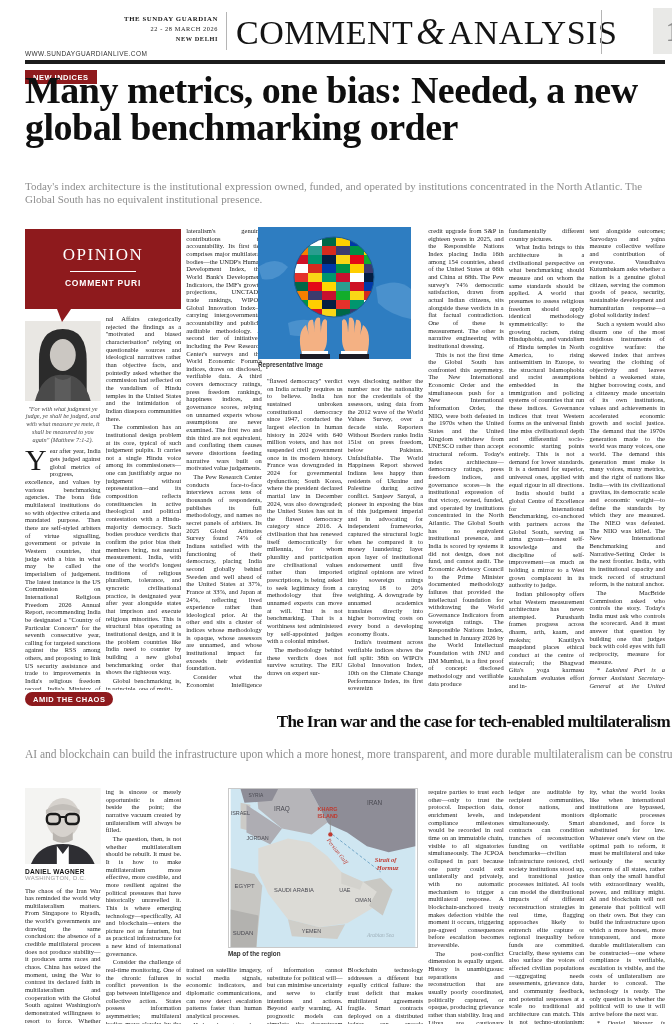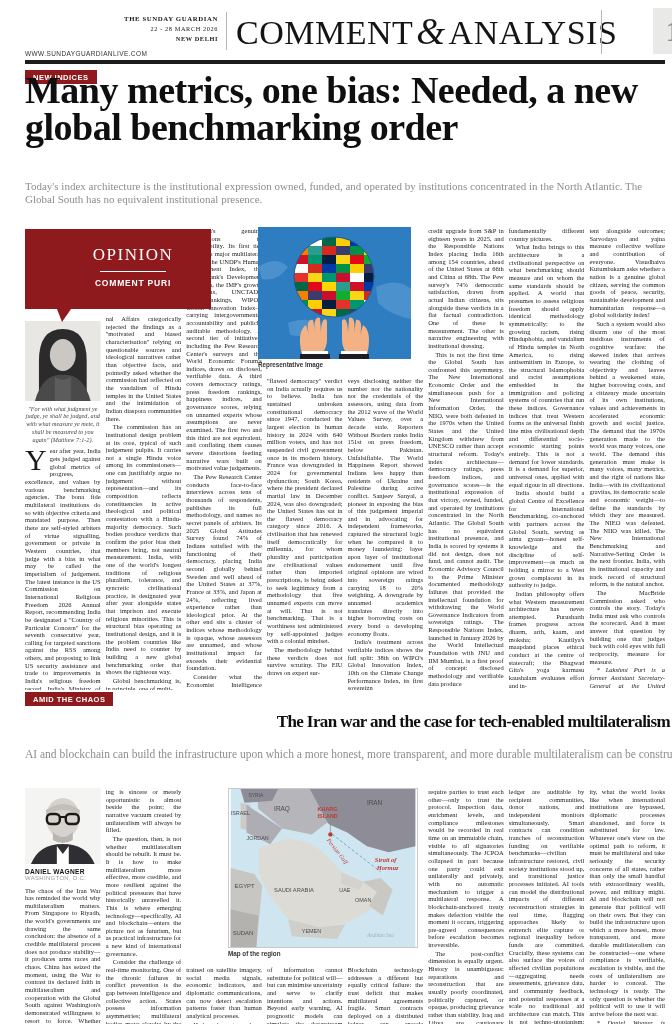--- a/index.html
+++ b/index.html
@@ -18,41 +18,41 @@
   .vl2{left:601px;top:10px;height:44px;}
   .section-title{position:absolute;left:236px;top:10px;width:360px;font-size:34px;letter-spacing:.5px;color:#141414;white-space:nowrap;}
   .section-title .amp{font-style:italic;font-size:37px;padding:0 3px;}
   .pagebox{position:absolute;left:609px;top:8px;width:54px;height:46px;background:#e9e9e7;display:flex;align-items:center;justify-content:center;margin-left:44px;}
   .pagebox span{font-size:30px;font-weight:bold;color:#8f8f8f;}
   .thick-rule{position:absolute;left:25px;bottom:0;width:640px;height:4px;background:#1c1c1c;}
 
   
   .kicker{position:absolute;left:25px;background:#8e1a1d;color:#fff;font-family:"Liberation Sans",sans-serif;font-size:7.5px;font-weight:bold;letter-spacing:.5px;padding:3px 8px 2px;text-align:center;}
   .k1{top:70px;}
-  .k2{top:692px;}
+  .k2{top:692px;border-radius:7px;}
   .headline1{position:absolute;left:25px;top:72px;width:642px;font-size:38px;font-weight:bold;line-height:.98;letter-spacing:-.5px;color:#0f0f0f;}
   .subhead1{position:absolute;left:25px;top:180px;width:630px;font-size:11px;line-height:1.2;color:#8d8d8d;}
   .headline2{position:absolute;left:25px;top:712px;width:645px;font-size:17px;font-weight:bold;letter-spacing:-.6px;white-space:nowrap;color:#0f0f0f;text-align:right;}
   .subhead2{position:absolute;left:25px;top:748px;width:645px;font-size:11.5px;color:#8d8d8d;white-space:nowrap;}
 
   
   .body1{position:absolute;left:25px;top:227px;width:640px;height:463px;}
   .body2{position:absolute;left:25px;top:788px;width:640px;height:236px;}
   .cols{display:flex;gap:5px;height:100%;}
   .col{flex:1 1 0;overflow:hidden;font-size:6.5px;line-height:1.18;text-align:justify;}
   .col p{margin:0;}
   .col p + p{text-indent:7px;margin-top:1px;}
   .spacer-opinion{height:88px;}
   .spacer-globe{height:150px;}
   .spacer-map{height:178px;}
   .dropcap{float:left;font-size:30px;line-height:23px;padding:1px 3px 0 0;}
   .credit{font-style:italic;text-indent:7px;margin-top:1px;}
 
   
-  .opinion-box{position:absolute;left:0;top:2px;width:156px;height:80px;background:#8e1a1d;color:#fff;text-align:center;padding-left:30px;}
+  .opinion-box{position:absolute;left:0;top:2px;width:156px;height:80px;background:#8e1a1d;color:#fff;text-align:center;}
   .opinion-box .op{font-size:17px;letter-spacing:1.5px;margin-top:16px;}
   .opinion-box .line{width:66px;height:1px;background:#fff;margin:6px auto 6px;}
   .opinion-box .auth{font-family:"Liberation Sans",sans-serif;font-size:8.5px;font-weight:bold;letter-spacing:.8px;}
   .opinion-tail{position:absolute;left:32px;top:82px;width:0;height:0;border-left:5px solid transparent;border-right:9px solid transparent;border-top:13px solid #8e1a1d;}
 
   
   .photo1{margin:6px 0 2px;width:100%;height:80px;}
   .photo-caption{font-style:italic;font-size:6.2px;line-height:1.25;text-align:center;color:#444;margin:0 0 4px;}
   .globe-fig{position:absolute;left:233px;top:0;width:153px;}
   .globe-fig svg{display:block;width:153px;height:132px;}

